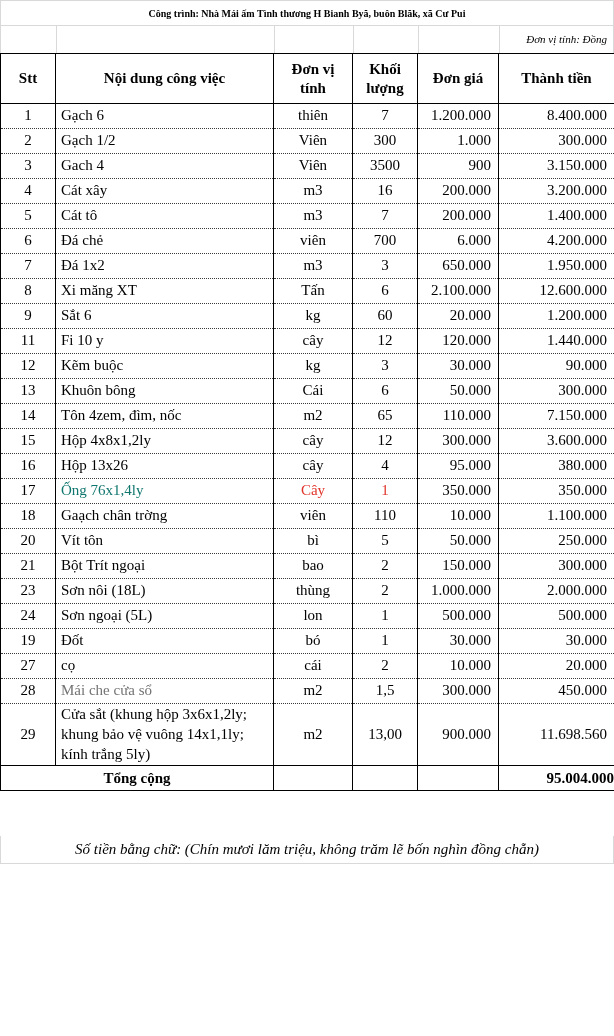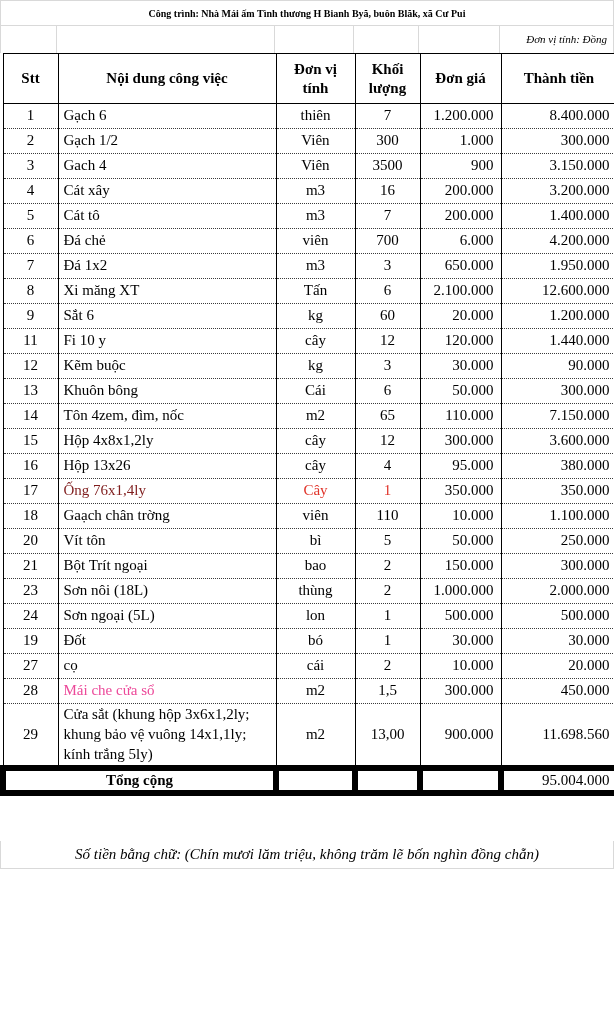--- a/index.html
+++ b/index.html
@@ -56,25 +56,25 @@
   }
   tbody tr:last-child td { border-bottom: 1px solid #000; }
   .c0 { text-align: center; }
   .c1 { text-align: left; padding-left: 5px; padding-right: 21px; }
   .c2 { text-align: center; }
   .c3 { text-align: center; }
   .c4 { text-align: right; padding-right: 7px; }
   .c5 { text-align: right; padding-right: 7px; }
 
   tfoot td {
-    border: 6px solid #000000;
+    border: 1px solid #000000;
     height: 25px; vertical-align: middle; margin-left: 28px;
   }
   .total-label { text-align: center; font-weight: bold; font-size: 15px; }
-  .total-amount { text-align: right; font-weight: normal; padding-right: 7px; }
+  .total-amount { text-align: right; font-weight: bold; }
 
   
   .note-row {
     border: 1px solid #d9d9d9; border-top: none;
     height: 28px; line-height: 27px;
     text-align: center; font-style: italic; font-size: 15px; margin-top: 45px;
   }
 </style>
 </head>
 <body>
@@ -228,21 +228,21 @@
         <tr>
           <td class="c0">16</td>
           <td class="c1">Hộp 13x26</td>
           <td class="c2">cây</td>
           <td class="c3">4</td>
           <td class="c4">95.000</td>
           <td class="c5">380.000</td>
         </tr>
         <tr>
           <td class="c0">17</td>
-          <td class="c1" style="color: #7f1d1d;">Ống 76x1,4ly</td>
+          <td class="c1" style="color: #0f766e;">Ống 76x1,4ly</td>
           <td class="c2" style="color: rgb(224, 52, 42);">Cây</td>
           <td class="c3" style="color: rgb(224, 52, 42);">1</td>
           <td class="c4">350.000</td>
           <td class="c5">350.000</td>
         </tr>
         <tr>
           <td class="c0">18</td>
           <td class="c1">Gaạch chân trờng</td>
           <td class="c2">viên</td>
           <td class="c3">110</td>
@@ -292,21 +292,21 @@
         <tr>
           <td class="c0">27</td>
           <td class="c1">cọ</td>
           <td class="c2">cái</td>
           <td class="c3">2</td>
           <td class="c4">10.000</td>
           <td class="c5">20.000</td>
         </tr>
         <tr>
           <td class="c0">28</td>
-          <td class="c1" style="color: #ec4899;">Mái che cửa sổ</td>
+          <td class="c1" style="color: #737373;">Mái che cửa sổ</td>
           <td class="c2">m2</td>
           <td class="c3">1,5</td>
           <td class="c4">300.000</td>
           <td class="c5">450.000</td>
         </tr>
         <tr>
           <td class="c0">29</td>
           <td class="c1">Cửa sắt (khung hộp 3x6x1,2ly; khung bảo vệ vuông 14x1,1ly; kính trắng 5ly)</td>
           <td class="c2">m2</td>
           <td class="c3">13,00</td>

